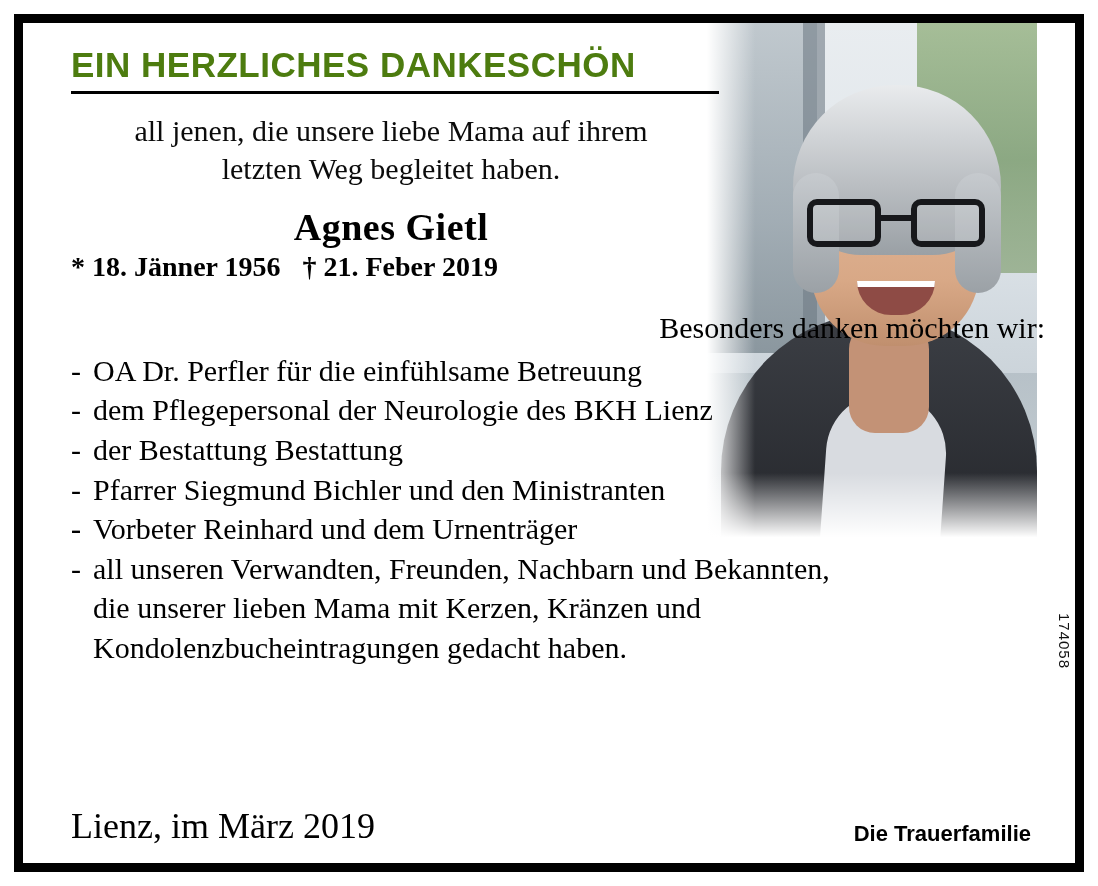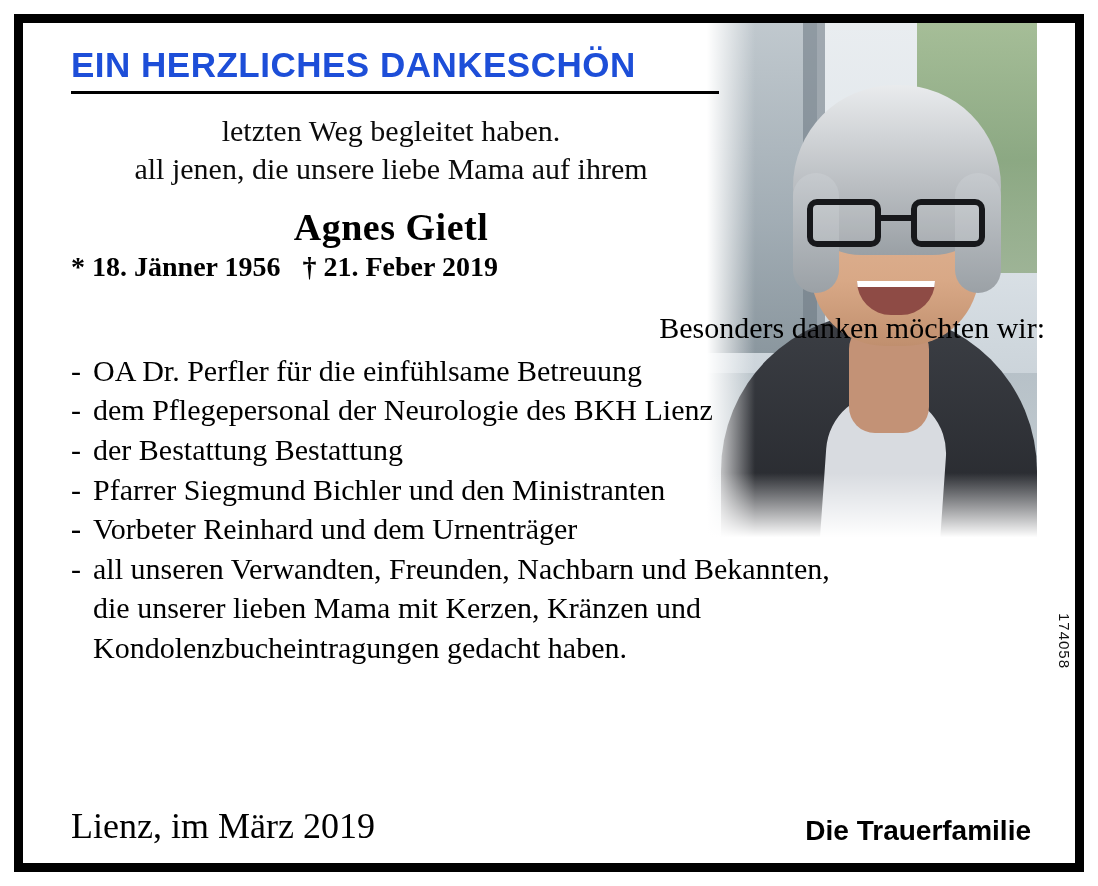--- a/index.html
+++ b/index.html
@@ -217,21 +217,21 @@
   .content {
     position: relative;
     z-index: 3;
     padding: 22px 30px 0 48px;
   }
   .headline {
     font-family: "Liberation Sans", sans-serif;
     font-weight: bold;
     font-size: 35px;
     letter-spacing: 0.5px;
-    color: #1d4ed8;
+    color: #4d7c0f;
     margin: 0 0 6px 0;
   }
   .rule {
     width: 648px;
     height: 3px;
     background: #000;
     margin: 0 0 18px 0;
   }
   .intro {
     width: 640px;
@@ -285,21 +285,21 @@
     display: flex;
     justify-content: space-between;
     align-items: flex-end;
   }
   .place {
     font-size: 36px;
   }
   .family {
     font-family: "Liberation Sans", sans-serif;
     font-weight: bold;
-    font-size: 28px;
+    font-size: 22px;
   }
   .sidecode {
     position: absolute;
     right: 2px;
     top: 590px;
     font-family: "Liberation Sans", sans-serif;
     font-size: 15px;
     color: #111;
     writing-mode: vertical-rl;
     letter-spacing: 1px;
@@ -334,22 +334,22 @@
         <div class="smile"></div>
         <div class="fade-left"></div>
         <div class="fade-bottom"></div>
       </div>
 
       <div class="content">
         <h1 class="headline">EIN HERZLICHES DANKESCHÖN</h1>
         <div class="rule"></div>
 
         <div class="intro">
+          <div>all jenen, die unsere liebe Mama auf ihrem</div>
           <div>letzten Weg begleitet haben.</div>
-          <div>all jenen, die unsere liebe Mama auf ihrem</div>
         </div>
 
         <div class="name">Agnes Gietl</div>
         <div class="dates">
           <span>* 18. Jänner 1956</span><span class="gap"></span><span>† 21. Feber 2019</span>
         </div>
 
         <div class="thanks-lead">Besonders danken möchten wir:</div>
 
         <ul class="list">

